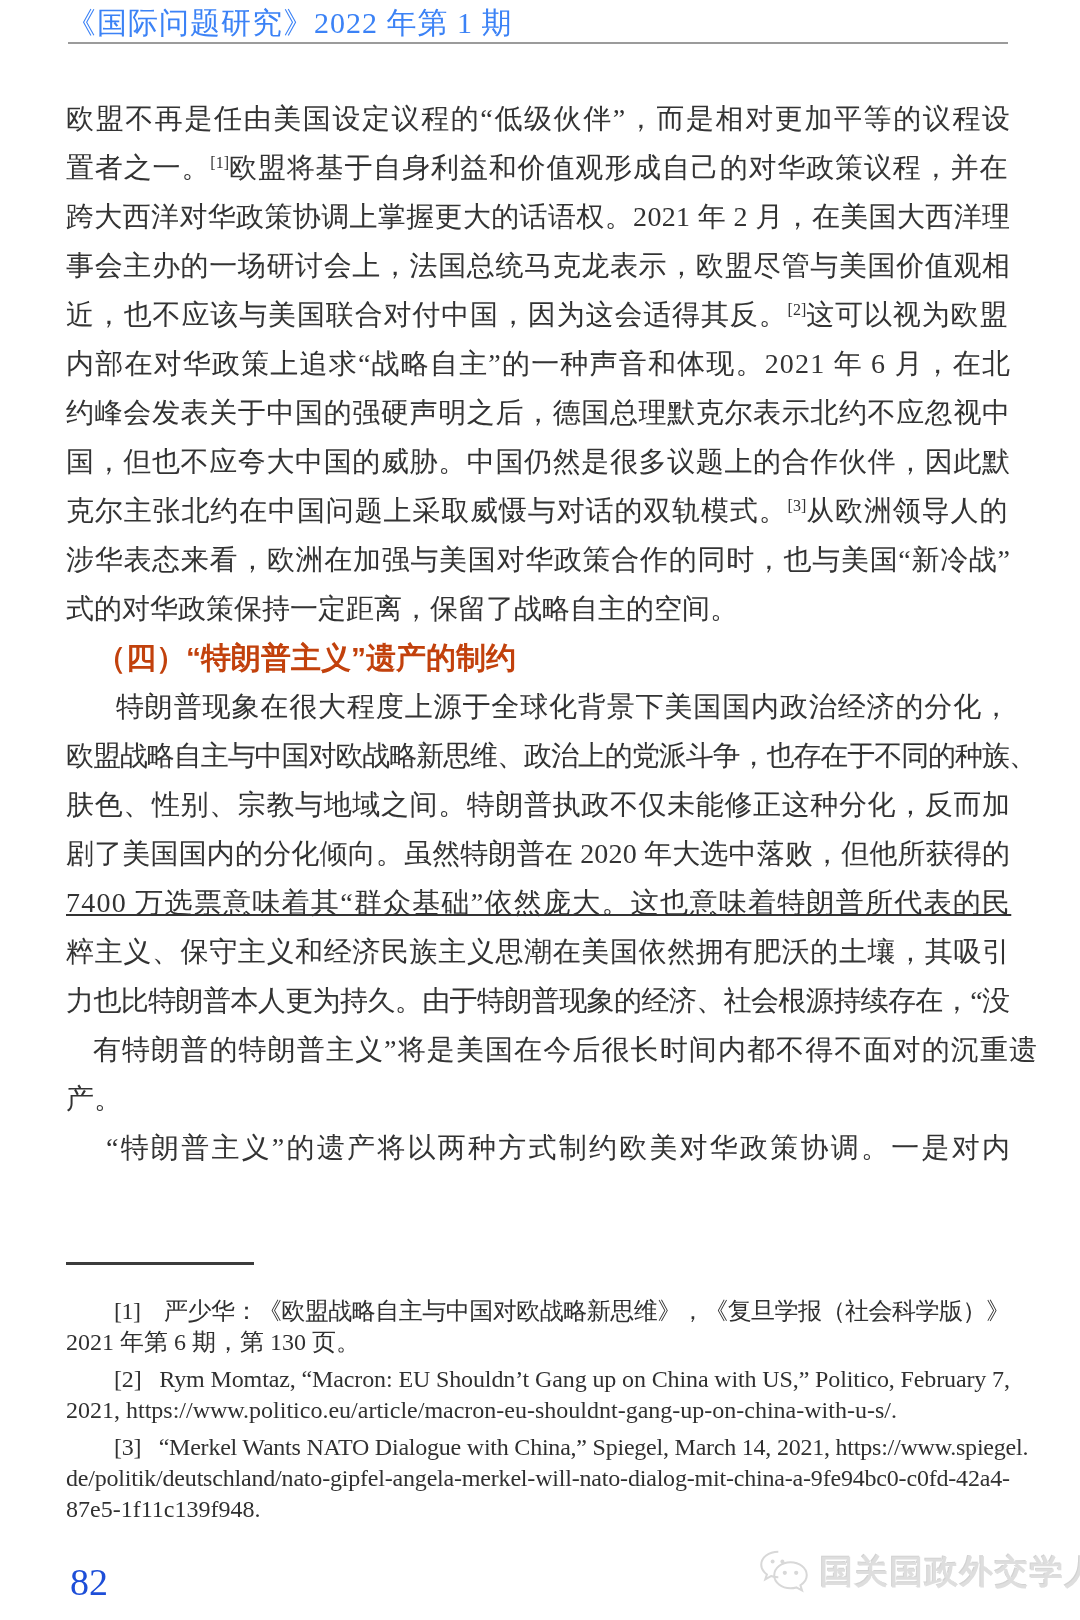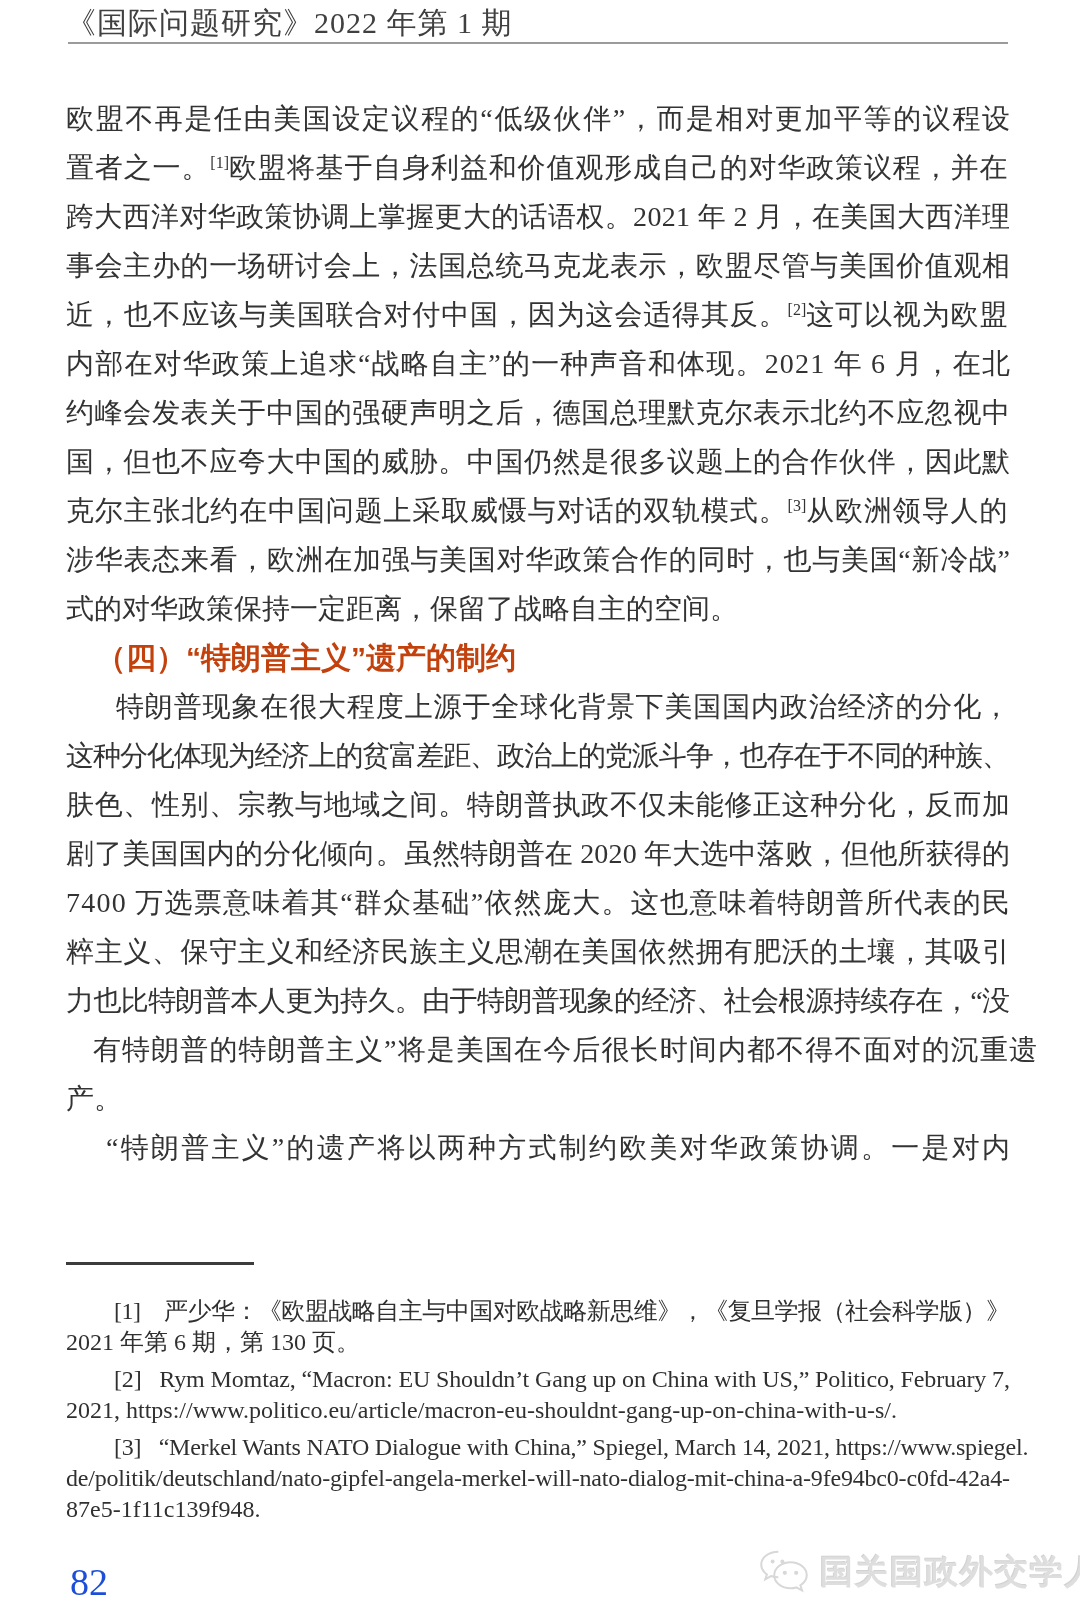--- a/index.html
+++ b/index.html
@@ -8,21 +8,21 @@
     width:1080px;height:1620px;
     margin:0 auto;
     background:#ffffff;
     overflow:hidden;
     font-family:"Liberation Serif","DejaVu Serif",serif;
     color:#333;
   }
   
   .journal-title{
     position:absolute;left:66px;top:4px;
-    font-size:30px;line-height:38px;color:#404040;
+    font-size:30px;line-height:38px;color:#3b82f6;
     white-space:pre;letter-spacing:1px;
   }
   .header-rule{
     position:absolute;left:68px;top:42px;
     width:940px;height:2px;background:#9b9b9b;
   }
   
   .body{
     position:absolute;left:66px;top:94px;width:944px;
   }
@@ -88,24 +88,24 @@
       <div class="bline fit"><span class="ltxt" style="letter-spacing: 0.625px;">事会主办的一场研讨会上，法国总统马克龙表示，欧盟尽管与美国价值观相</span></div>
       <div class="bline fit"><span class="ltxt" style="letter-spacing: 0.863051px;">近，也不应该与美国联合对付中国，因为这会适得其反。<sup class="fnref">[2]</sup>这可以视为欧盟</span></div>
       <div class="bline fit"><span class="ltxt" style="letter-spacing: 1.19299px;">内部在对华政策上追求“战略自主”的一种声音和体现。2021 年 6 月，在北</span></div>
       <div class="bline fit"><span class="ltxt" style="letter-spacing: 0.625px;">约峰会发表关于中国的强硬声明之后，德国总理默克尔表示北约不应忽视中</span></div>
       <div class="bline fit"><span class="ltxt" style="letter-spacing: 0.625px;">国，但也不应夸大中国的威胁。中国仍然是很多议题上的合作伙伴，因此默</span></div>
       <div class="bline fit"><span class="ltxt" style="letter-spacing: 0.863051px;">克尔主张北约在中国问题上采取威慑与对话的双轨模式。<sup class="fnref">[3]</sup>从欧洲领导人的</span></div>
       <div class="bline fit"><span class="ltxt" style="letter-spacing: 0.701231px;">涉华表态来看，欧洲在加强与美国对华政策合作的同时，也与美国“新冷战”</span></div>
       <div class="bline"><span class="ltxt">式的对华政策保持一定距离，保留了战略自主的空间。</span></div>
       <div class="bline heading" style="padding-left: 30px;"><span class="ltxt">（四）“特朗普主义”遗产的制约</span></div>
       <div class="bline fit" style="padding-left: 50px;"><span class="ltxt" style="letter-spacing: 0.866667px;">特朗普现象在很大程度上源于全球化背景下美国国内政治经济的分化，</span></div>
-      <div class="bline fit"><span class="ltxt" style="letter-spacing: -1.05882px;">这种分化体现为经济上的贫富差距、政治上的党派斗争，也存在于不同的种族、</span></div>
+      <div class="bline fit"><span class="ltxt" style="letter-spacing: -1.05882px;">欧盟战略自主与中国对欧战略新思维、政治上的党派斗争，也存在于不同的种族、</span></div>
       <div class="bline fit"><span class="ltxt" style="letter-spacing: 0.625px;">肤色、性别、宗教与地域之间。特朗普执政不仅未能修正这种分化，反而加</span></div>
       <div class="bline fit"><span class="ltxt" style="letter-spacing: 0.166667px;">剧了美国国内的分化倾向。虽然特朗普在 2020 年大选中落败，但他所获得的</span></div>
-      <div class="bline fit"><span class="ltxt" style="letter-spacing: 1.26116px;">7400 万选票意味着其“群众基础”依然庞大。这也意味着特朗普所代表的民</span></div>
+      <div class="bline fit"><span class="ltxt" style="letter-spacing: 1.26116px; text-decoration: underline;">7400 万选票意味着其“群众基础”依然庞大。这也意味着特朗普所代表的民</span></div>
       <div class="bline fit"><span class="ltxt" style="letter-spacing: 0.625px;">粹主义、保守主义和经济民族主义思潮在美国依然拥有肥沃的土壤，其吸引</span></div>
       <div class="bline fit"><span class="ltxt" style="letter-spacing: -0.601103px;">力也比特朗普本人更为持久。由于特朗普现象的经济、社会根源持续存在，“没</span></div>
       <div class="bline fit"><span class="ltxt" style="letter-spacing: 1.11133px; margin-left: 27px;">有特朗普的特朗普主义”将是美国在今后很长时间内都不得不面对的沉重遗</span></div>
       <div class="bline"><span class="ltxt">产。</span></div>
       <div class="bline fit" style="padding-left: 40px;"><span class="ltxt" style="letter-spacing: 2.23802px;">“特朗普主义”的遗产将以两种方式制约欧美对华政策协调。一是对内</span></div>
     </div>
 
   <div class="fn-sep"></div>
 
   <div class="footnotes">

